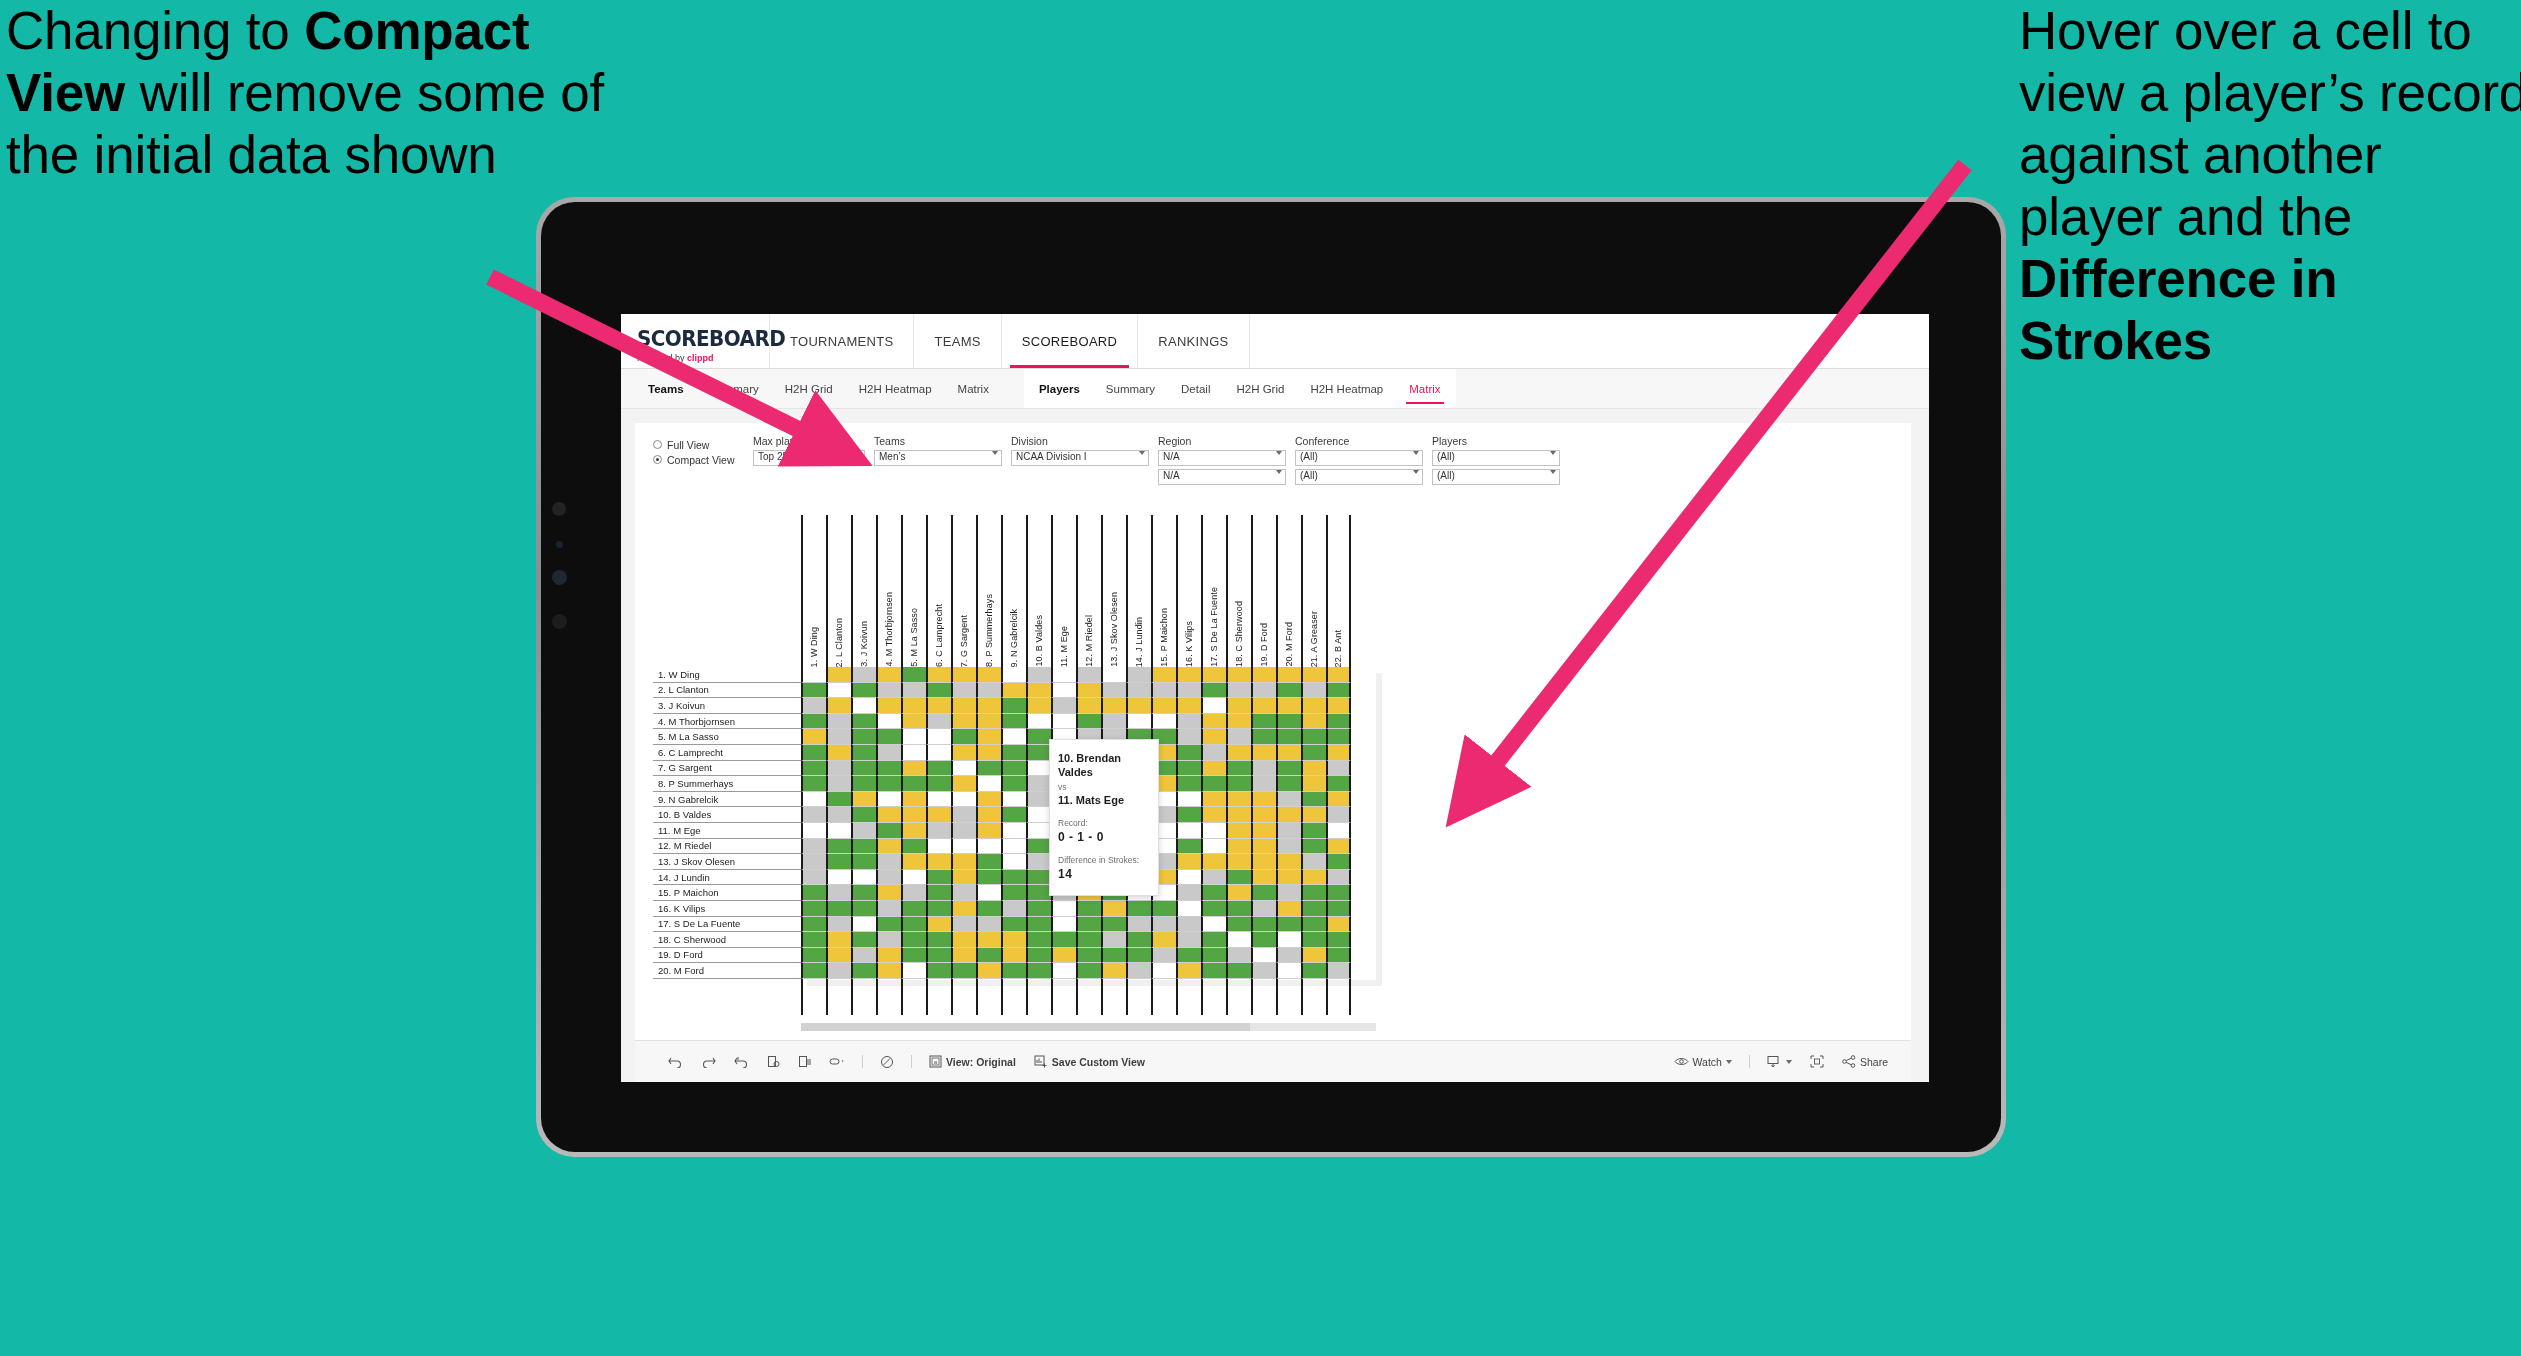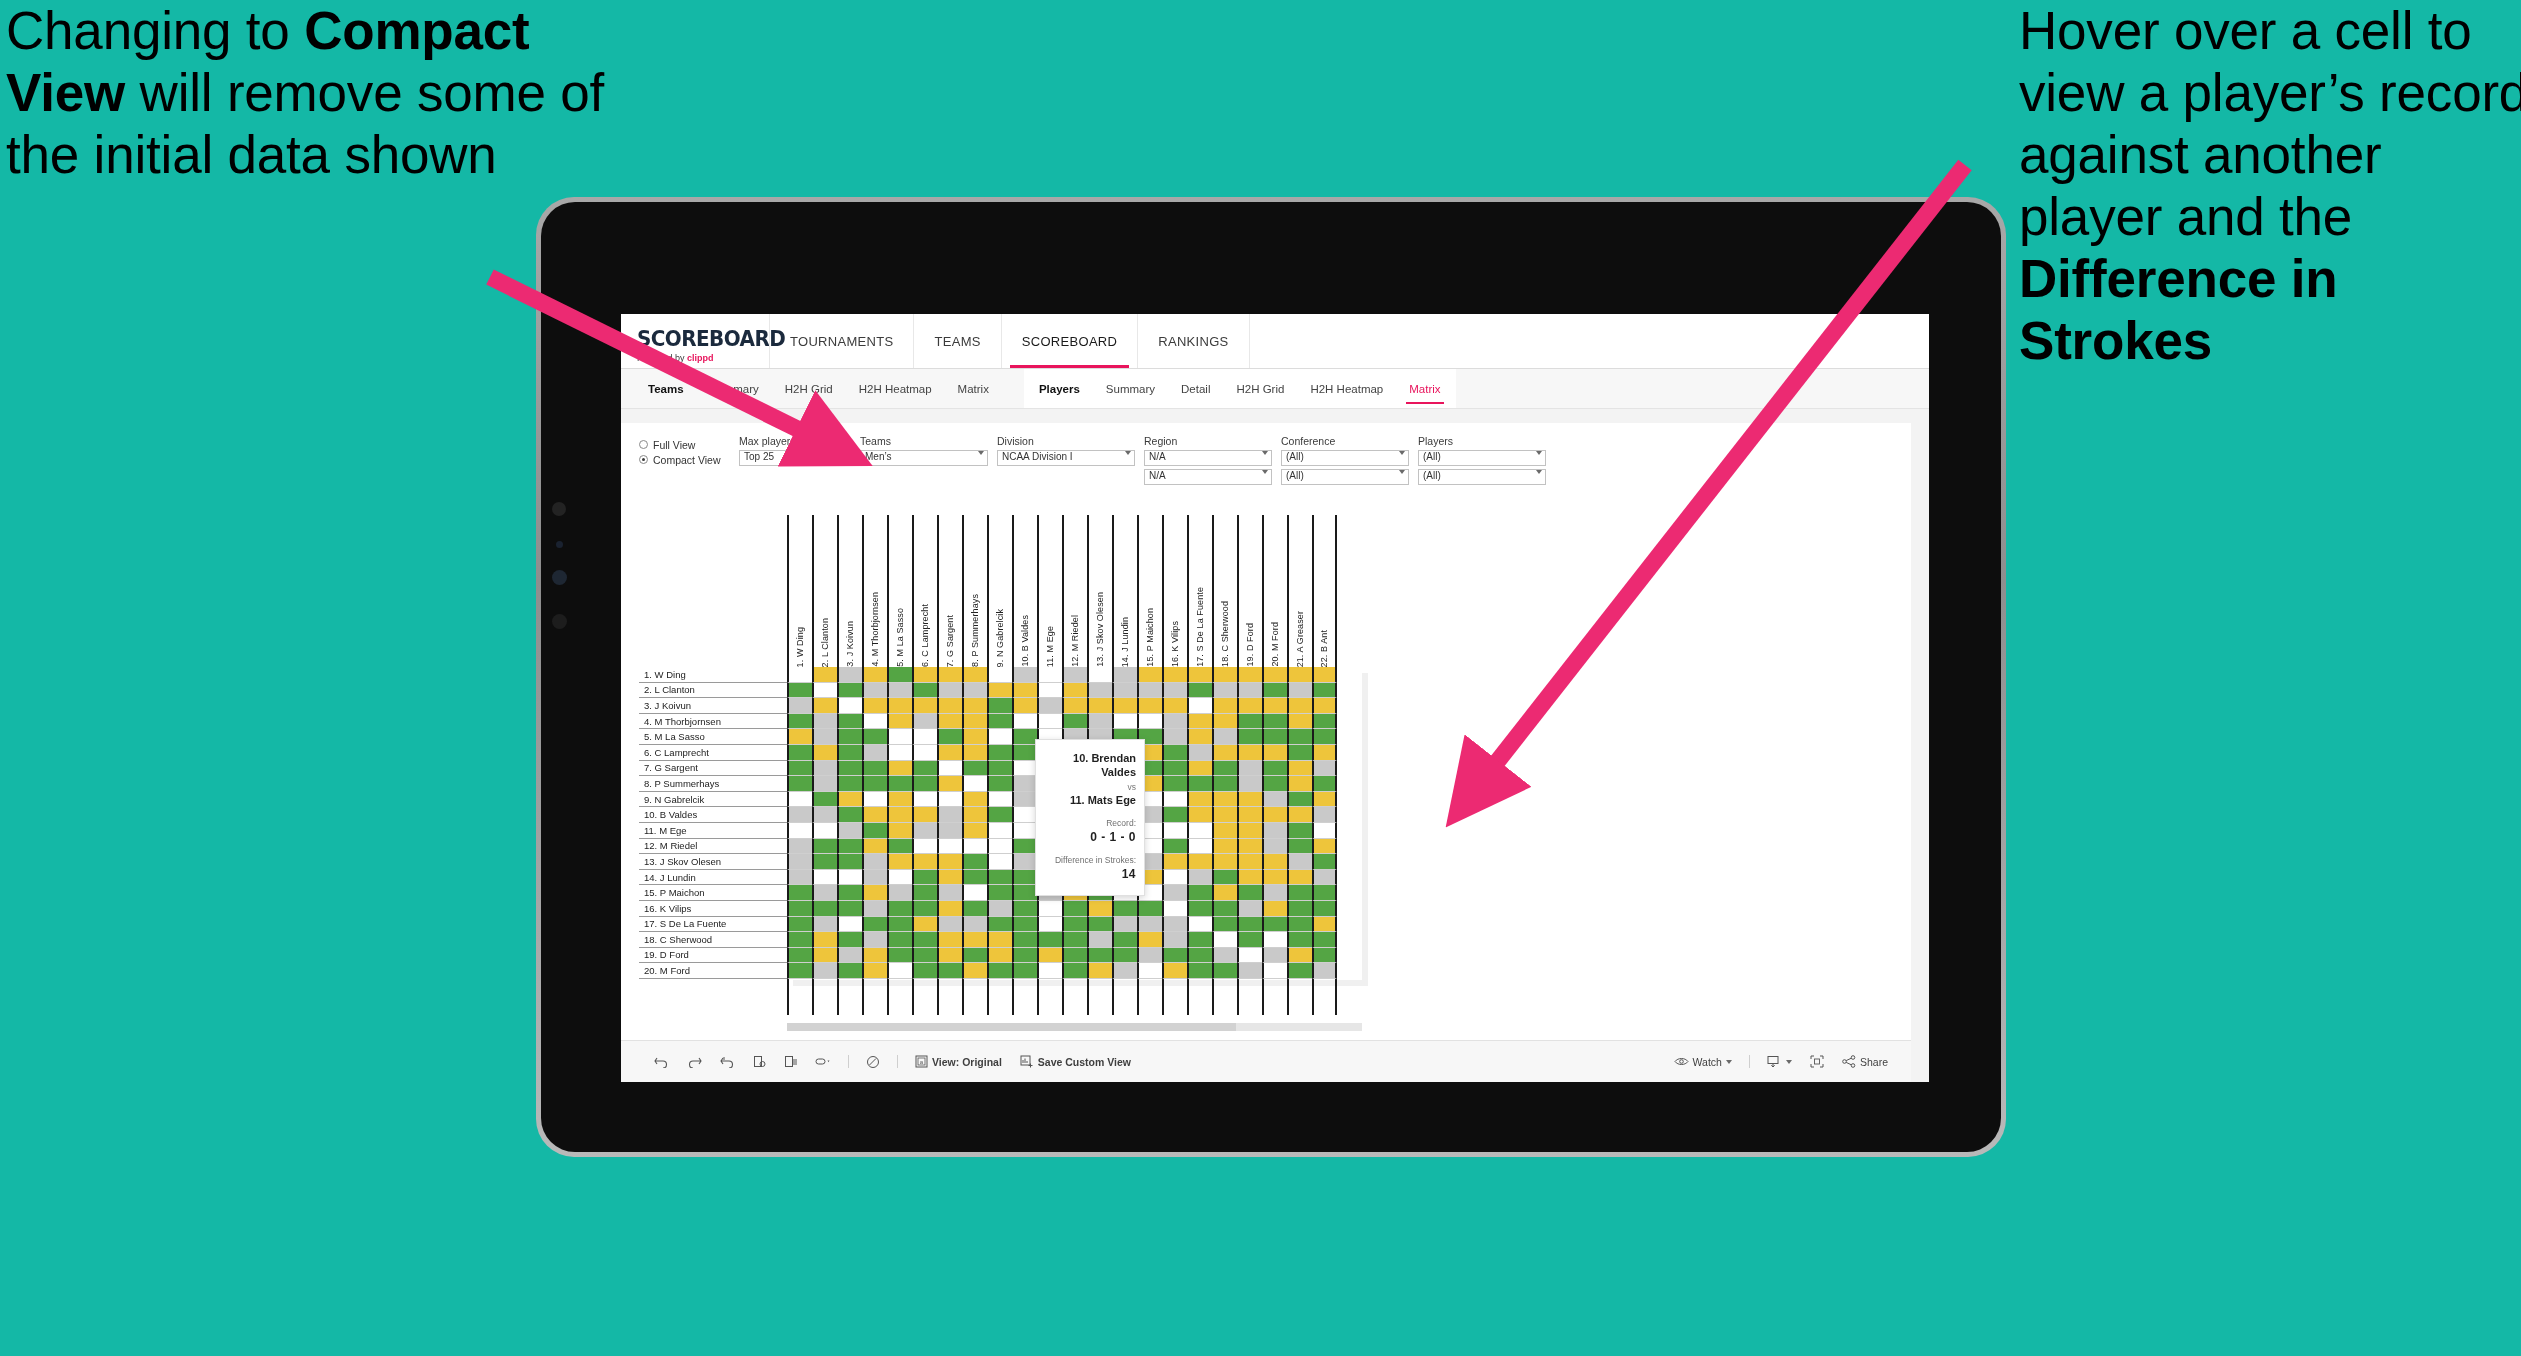--- a/index.html
+++ b/index.html
@@ -112,21 +112,21 @@
     white-space: nowrap;
   }
   .subtab.head { font-weight: 700; color: #111; }
   .subtab.active { color: #e8145c; }
   .subtab.active::after {
     content:""; position:absolute; left:10px; right:10px; bottom:4px;
     height:2px; background:#e8145c;
   }
 
   
-  #canvas-wrap { background: #f3f3f3; padding: 14px 18px 0 0; height: calc(100% - 95px); }
+  #canvas-wrap { background: #f3f3f3; padding: 14px 18px 0 14px; height: calc(100% - 95px); }
   #sheet { background: #fff; height: 100%; position: relative; overflow: hidden; }
 
   
   #filters {
     display: flex; align-items: flex-start;
     padding: 12px 10px 6px 18px; gap: 0;
   }
   .viewradios { width: 100px; padding-top: 2px; }
   .radio-row { display: flex; align-items: center; gap: 5px; height: 15px; font-size: 10.5px; color:#333; }
   .radio {
@@ -197,21 +197,21 @@
     background: #e6e6e6;
   }
   #hscroll i { display:block; width: 78%; height: 100%; background: #d2d2d2; }
 
   
   #tooltip {
     position: absolute; left: 414px; top: 316px;
     width: 110px; padding: 12px 8px 14px 8px;
     background: #fff; border: 1px solid #e0e0e0;
     box-shadow: 0 2px 7px rgba(0,0,0,0.17);
-    text-align: right; z-index: 40;
+    text-align: left; z-index: 40;
   }
   .tt-name { font-size: 11px; font-weight: 700; color: #1f1f1f; line-height: 1.25; }
   .tt-vs { font-size: 8.5px; color: #7a7a7a; margin: 2px 0; }
   .tt-gap { height: 11px; }
   .tt-lab { font-size: 8.5px; color: #6f6f6f; }
   .tt-val { font-size: 12px; font-weight: 700; color: #1f1f1f; margin-top: 2px; letter-spacing: 0.5px; }
 
   
   #toolbar {
     position: absolute; left: 0; bottom: 0; width: 100%; height: 42px;

